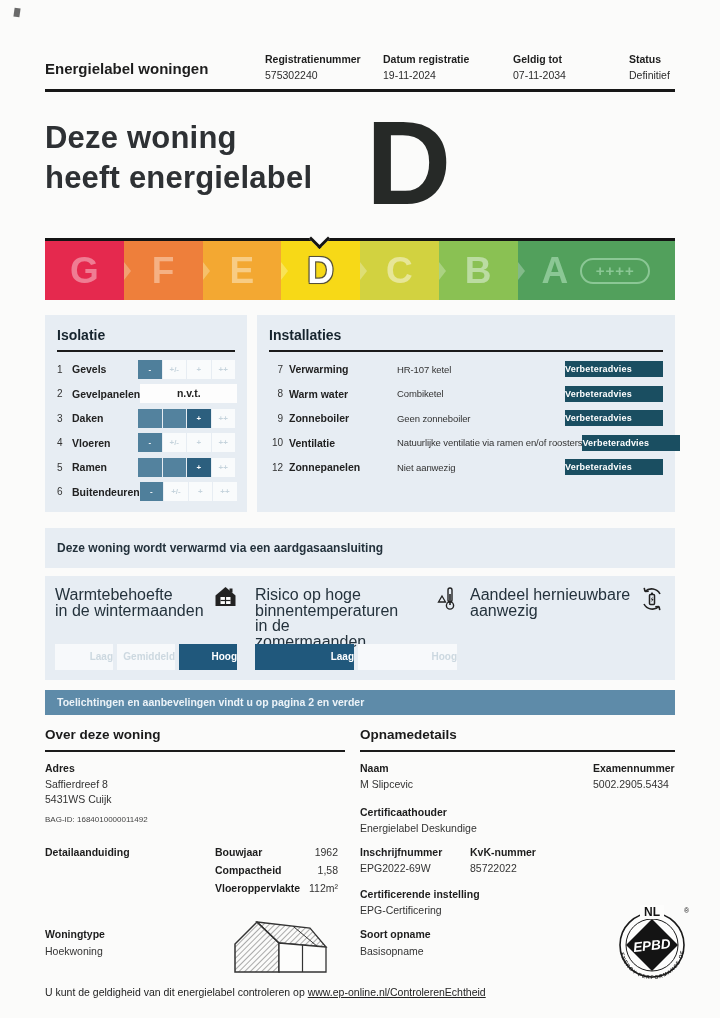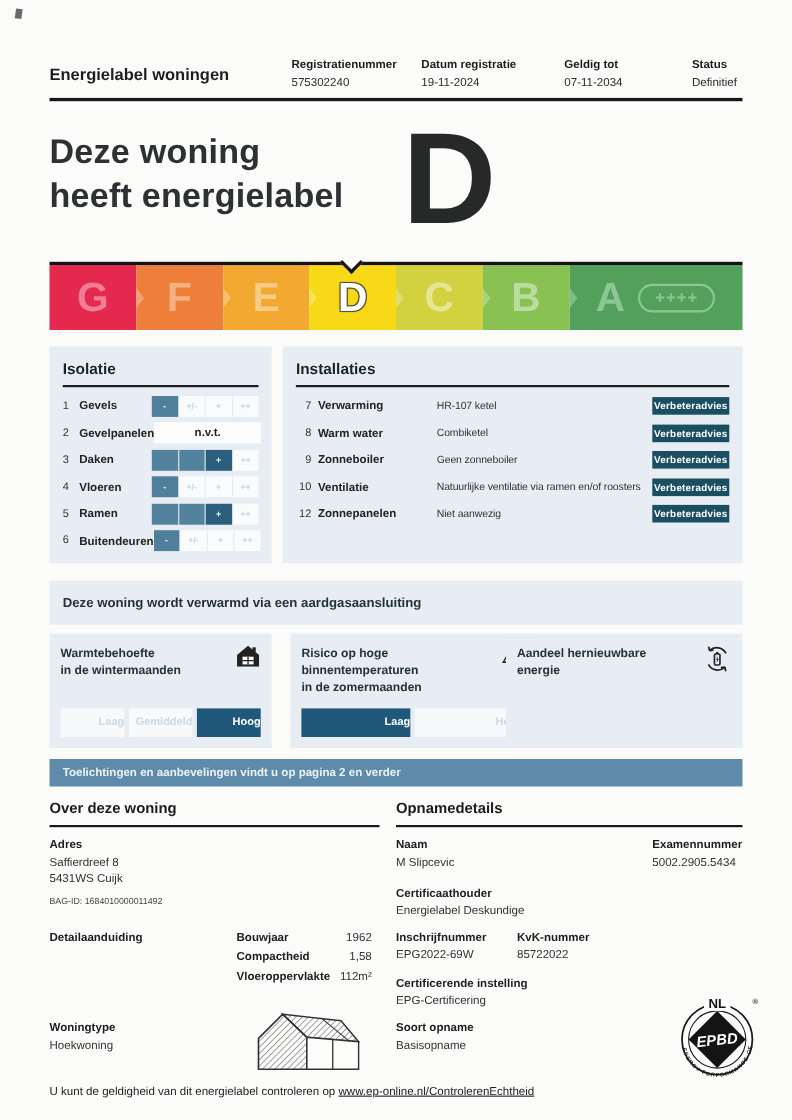--- a/index.html
+++ b/index.html
@@ -46,36 +46,36 @@
   .cell.fill { background:#53829e; color:transparent; }
   .cell.mid { background:#4f7f9b; color:#fff; }
   .cell.active { background:#2c5f7e; color:#fff; }
   .iso-bar.nvt { display:block; background:#fdfdfd; font-size:10.5px; font-weight:bold; color:#222; text-align:center; line-height:19px; }
 
   .inst-rows { margin-top:5px; }
   .inst-row { display:flex; align-items:center; height:24.5px; }
   .inst-num { width:14px; text-align:right; font-size:10px; color:#333; flex:none; }
   .inst-label { width:80px; margin-left:6px; font-size:10.5px; font-weight:bold; color:#222; flex:none; }
   .inst-value { flex:1; font-size:9.5px; color:#333; white-space:nowrap; letter-spacing:-.1px;padding-left:28px; }
-  .adv-btn { width:70px; height:16px; background:#1a4e61; color:#fff; font-size:9px; font-weight:bold; text-align:center; line-height:16px; flex:none; letter-spacing:.2px; }
+  .adv-btn { width:98px; height:16px; background:#1a4e61; color:#fff; font-size:9px; font-weight:bold; text-align:left; line-height:16px; flex:none; letter-spacing:.2px; }
   .adv-btn:empty { display:none; }
 
   
   .gas-strip { left:45px; top:528px; width:630px; height:40px; background:#e7edf3; font-size:12px; font-weight:bold; color:#24323c; line-height:40px; padding-left:12px; }
 
   
   .ibox { top:576px; height:104px; background:#e7edf3; padding:11px 10px; position:absolute; }
-  .ibox .bt { font-size:11px; font-weight:bold; color:#24323c; line-height:15.5px; }
+  .ibox .bt { font-size:16px; font-weight:normal; color:#24323c; line-height:15.5px; }
   .ibox .icon { position:absolute; right:10px; top:10px; }
   .opts { position:absolute; left:10px; right:10px; bottom:10px; display:flex; gap:4px; }
   .opt { flex:1; height:26px; font-size:10px; font-weight:bold; text-align:right; line-height:26px; background:#f7f9fb; color:#ccd8e0; }
   .opt.sel { background:#20587c; color:#fff; }
   .val-box { position:absolute; left:10px; right:10px; bottom:10px; height:26px; background:#fdfdfd; font-size:16px; font-weight:bold; color:#1d5175; text-align:center; line-height:26px; }
   .b-warm { left:45px; width:202px; }
-  .b-risk { left:264px; width:222px; }
+  .b-risk { left:245px; width:222px; }
   .b-renew { left:460px; width:215px; }
 
   
   .note-strip { left:45px; top:690px; width:630px; height:25px; background:#5e8ba9; color:#ecf3f8; font-size:10.5px; font-weight:bold; line-height:25px; padding-left:12px; }
 
   
   .sec-h { font-size:13.5px; font-weight:bold; color:#1b1b1b; padding-bottom:8px; border-bottom:2px solid #1b1b1b; position:absolute; top:727px; }
   .sh-left { left:45px; width:300px; }
   .sh-right { left:360px; width:315px; }
   .flabel { font-size:10.5px; font-weight:bold; color:#1d1d1d; position:absolute; }
@@ -286,21 +286,21 @@
   </span>
   <div class="opts">
     <span class="opt sel">Laag</span>
     <span class="opt">Hoog</span>
   </div>
 </div>
 
 <div class="ibox b-renew">
   <div class="bt">
     <div>Aandeel hernieuwbare</div>
-    <div>energie</div>
+    <div>aanwezig</div>
   </div>
   <span class="icon">
     <svg width="26" height="26" viewBox="0 0 26 26">
         <path d="M21 8 A9.5 9.5 0 0 0 6 5.5" fill="none" stroke="#222" stroke-width="1.6"></path>
         <path d="M6 5.5 L5.2 1.8 M6 5.5 L9.7 5.1" stroke="#222" stroke-width="1.6" fill="none"></path>
         <path d="M5 18 A9.5 9.5 0 0 0 20 20.5" fill="none" stroke="#222" stroke-width="1.6"></path>
         <path d="M20 20.5 L20.8 24.2 M20 20.5 L16.3 20.9" stroke="#222" stroke-width="1.6" fill="none"></path>
         <rect x="10.5" y="8.5" width="5" height="10" rx="1" fill="none" stroke="#222" stroke-width="1.5"></rect>
         <rect x="12" y="6.6" width="2" height="1.9" fill="#222"></rect>
         <path d="M13.6 10.5 L11.8 13.5 H13 L12.4 16.3 L14.6 13 H13.2 Z" fill="#222"></path>

